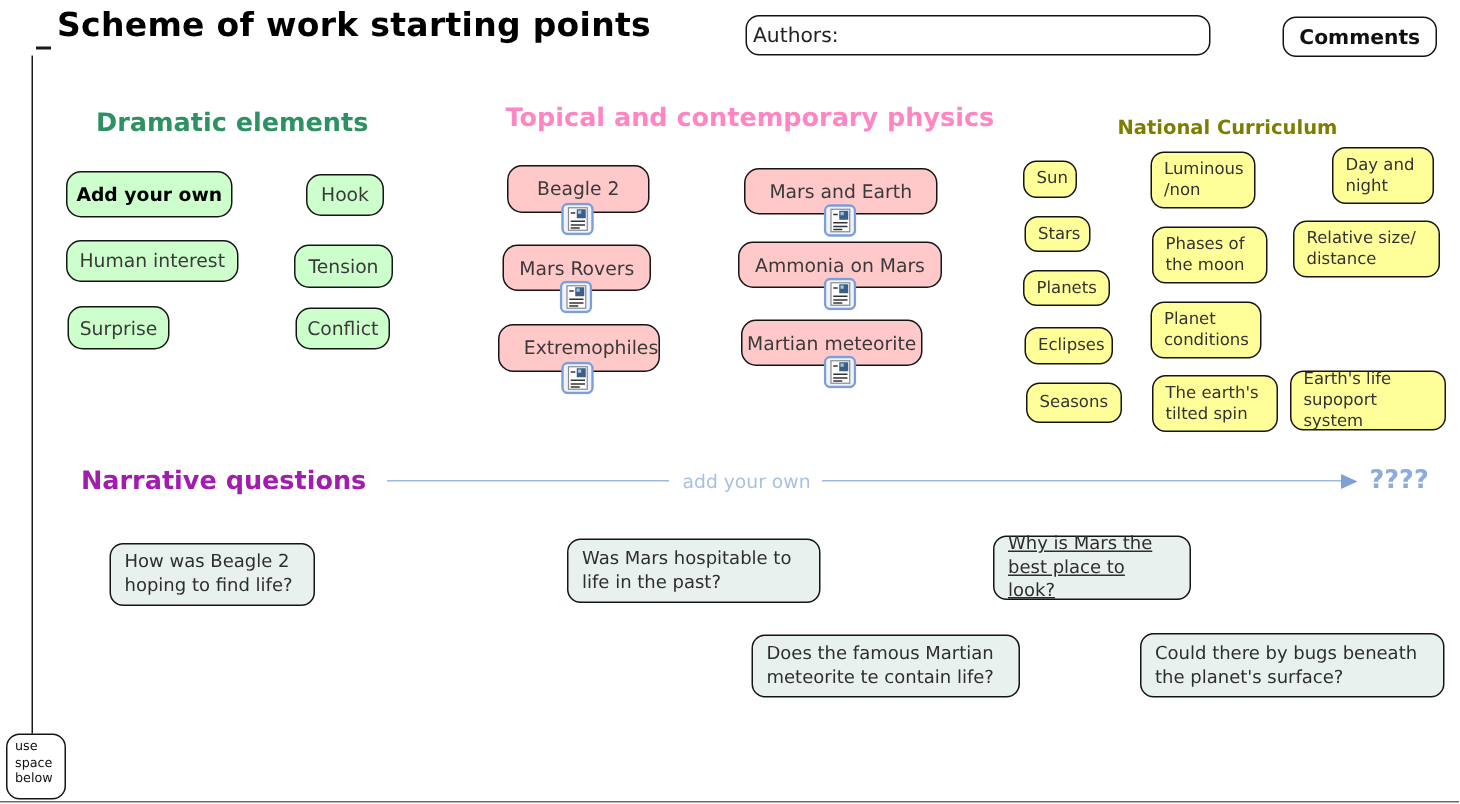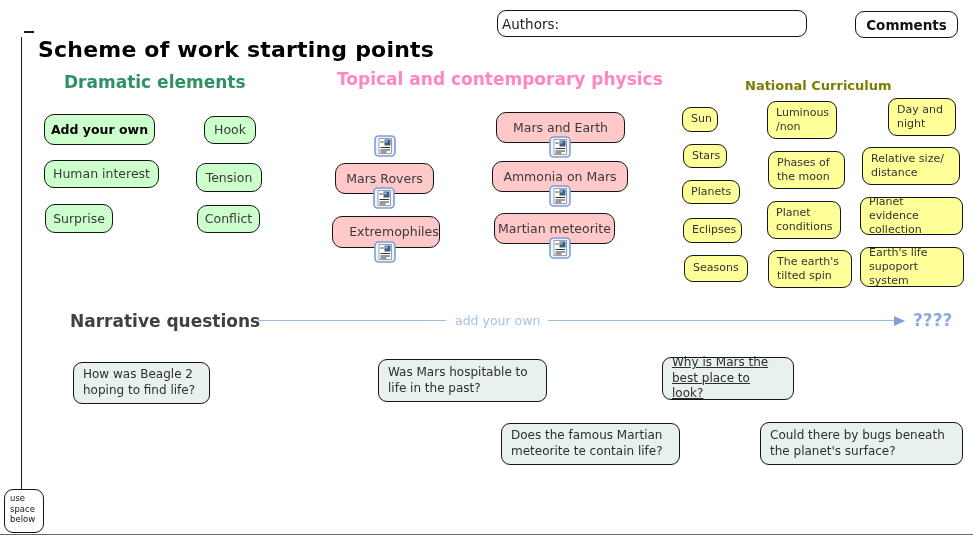--- a/index.html
+++ b/index.html
@@ -1,29 +1,29 @@
 <!DOCTYPE html>
 <html><head>
 <meta charset="utf-8">
 <style>
   html,body{margin:0;padding:0;background:#fff;}
   #canvas{
     position:relative;width:973px;height:536px;background:#ffffff;overflow:hidden;
     font-family:"DejaVu Sans","Liberation Sans",sans-serif;color:#222;
   }
   .abs{position:absolute;box-sizing:border-box;}
-  .page-title{font-size:22px;font-weight:bold;color:#000;letter-spacing:.2px;white-space:nowrap;margin-top:32px;}
+  .page-title{font-size:22px;font-weight:bold;color:#000;letter-spacing:.2px;white-space:nowrap;}
   .pill{border:1.5px solid #141414;border-radius:9px;background:#fff;display:flex;align-items:center;}
   .authors{padding-left:4px;font-size:13.5px;color:#222;}
   .comments{justify-content:center;font-size:13.5px;font-weight:bold;color:#111;}
   .sec-head{font-weight:bold;white-space:nowrap;}
   .h-dramatic{font-size:17px;color:#2e9164;}
   .h-topical{font-size:17px;color:#ff85c3;}
   .h-curriculum{font-size:13px;color:#7d7d00;}
-  .h-narrative{font-size:17px;color:#404040;margin-left:16px;}
+  .h-narrative{font-size:17px;color:#a21caf;}
   .node{
     border:1.4px solid #151515;border-radius:10px;display:flex;align-items:center;
     justify-content:center;text-align:center;font-size:12.5px;color:#3a3a3a;line-height:1.25;
   }
   .green{background:#ccffcc;}
   .pink{background:#ffc9c9;}
   .yellow{
     background:#ffff99;border-radius:9px;font-size:11px;justify-content:flex-start;
     text-align:left;padding:3px 8px;line-height:1.3;color:#333;
   }
@@ -67,20 +67,21 @@
   <div class="abs sec-head h-dramatic" style="left:64px;top:72px;">Dramatic elements</div>
   <div class="abs node green bold" style="left:44px;top:114px;width:111px;height:31px;">Add your own</div>
   <div class="abs node green" style="left:204px;top:116px;width:52px;height:28px;">Hook</div>
   <div class="abs node green" style="left:44px;top:160px;width:115px;height:28px;">Human interest</div>
   <div class="abs node green" style="left:196px;top:163px;width:66px;height:29px;">Tension</div>
   <div class="abs node green" style="left:45px;top:204px;width:68px;height:29px;">Surprise</div>
   <div class="abs node green" style="left:197px;top:205px;width:63px;height:28px;">Conflict</div>
 
   <div class="abs sec-head h-topical" style="left:337px;top:69px;">Topical and contemporary physics</div>
 
+  <div class="abs node pink" style="left:338px;top:110px;width:95px;height:32px;">Beagle 2</div>
   <div class="abs icon-wrap" style="left:374px;top:135px;">
     <svg width="22" height="22" viewBox="0 0 22 22">
       <rect x="1" y="1" width="20" height="20" rx="3.5" fill="#eef3fc" stroke="#7d9fd8" stroke-width="1.6"></rect>
       <rect x="5" y="3.5" width="12.5" height="15" fill="#ffffff" stroke="#8a8a8a" stroke-width="0.8"></rect>
       <rect x="10.5" y="4.5" width="6" height="6" fill="#3a5e86"></rect>
       <rect x="11.3" y="5.3" width="2.2" height="2.2" fill="#9fc2e8"></rect>
       <line x1="6.5" y1="7" x2="9.5" y2="7" stroke="#333" stroke-width="1"></line>
       <line x1="6.5" y1="12.5" x2="16" y2="12.5" stroke="#333" stroke-width="1"></line>
       <line x1="6.5" y1="15" x2="16" y2="15" stroke="#333" stroke-width="1"></line>
       <line x1="6.5" y1="17" x2="12.5" y2="17" stroke="#333" stroke-width="1"></line>
@@ -162,21 +163,20 @@
   <div class="abs node yellow" style="left:683px;top:144px;width:44px;height:24px;">Stars</div>
   <div class="abs node yellow" style="left:682px;top:180px;width:58px;height:24px;">Planets</div>
   <div class="abs node yellow" style="left:683px;top:218px;width:59px;height:25px;">Eclipses</div>
   <div class="abs node yellow" style="left:684px;top:255px;width:64px;height:27px;">Seasons</div>
   <div class="abs node yellow" style="left:767px;top:101px;width:70px;height:38px;">Luminous /non</div>
   <div class="abs node yellow" style="left:768px;top:151px;width:77px;height:38px;">Phases of the moon</div>
   <div class="abs node yellow" style="left:767px;top:201px;width:74px;height:38px;">Planet conditions</div>
   <div class="abs node yellow" style="left:768px;top:250px;width:84px;height:38px;">The earth's tilted spin</div>
   <div class="abs node yellow" style="left:888px;top:98px;width:68px;height:38px;">Day and night</div>
   <div class="abs node yellow" style="left:862px;top:147px;width:98px;height:38px;">Relative size/ distance</div>
-  <div class="abs node yellow" style="left:860px;top:197px;width:103px;height:38px;">Planet evidence collection</div>
   <div class="abs node yellow" style="left:860px;top:247px;width:104px;height:40px;">Earth's life supoport system</div>
 
   <div class="abs sec-head h-narrative" style="left:54px;top:311px;">Narrative questions</div>
   <div class="abs nline" style="left:258px;top:320px;width:188px;"></div>
   <div class="abs add-own" style="left:455px;top:313px;">add your own</div>
   <div class="abs nline" style="left:548px;top:320px;width:346px;"></div>
   <div class="abs arrowhead" style="left:894px;top:316px;"></div>
   <div class="abs qmarks" style="left:913px;top:310px;">????</div>
 
   <div class="abs node question" style="left:73px;top:362px;width:137px;height:42px;">How was Beagle 2 hoping to find life?</div>

